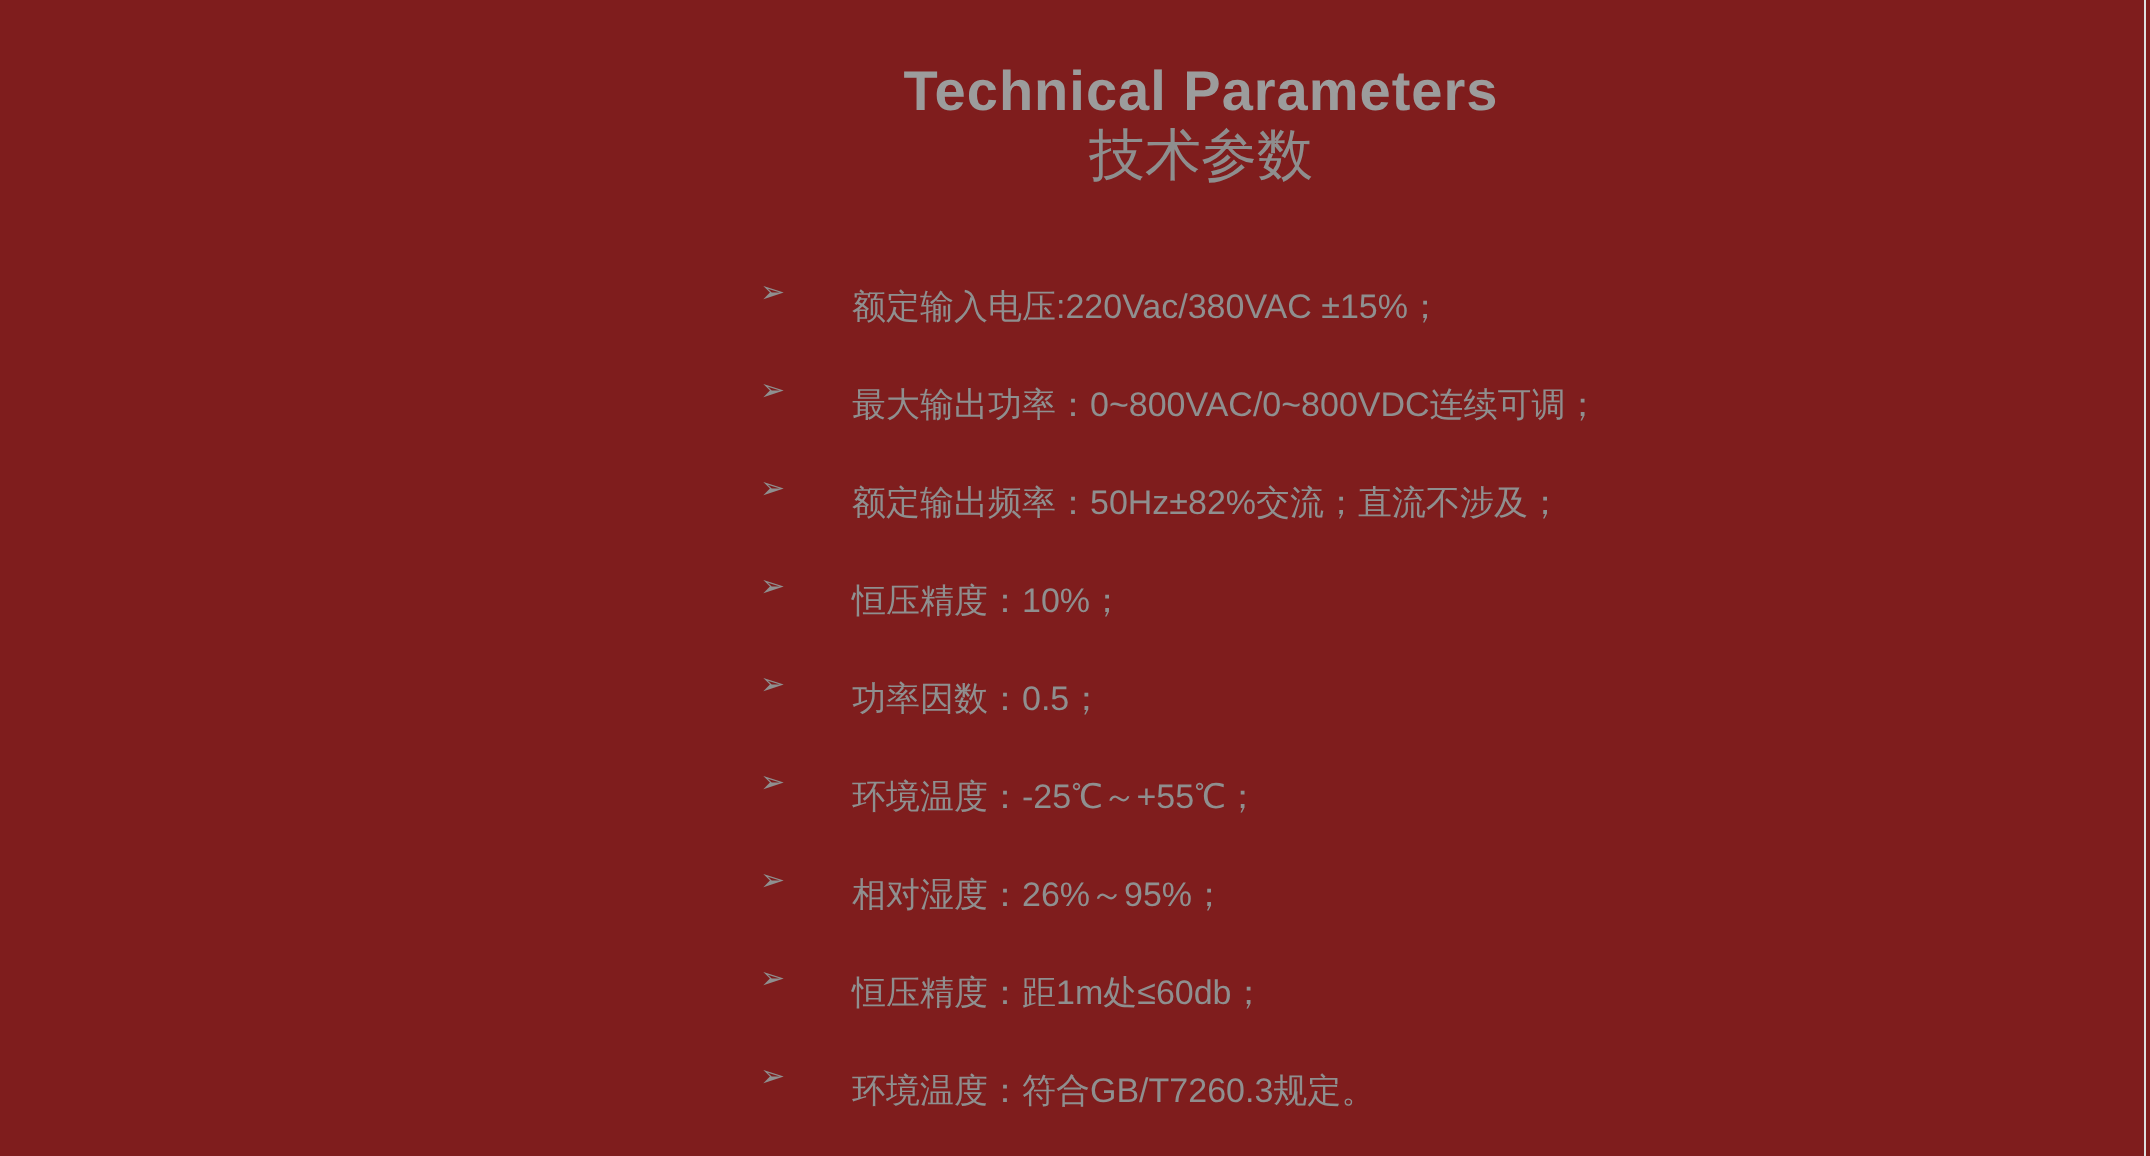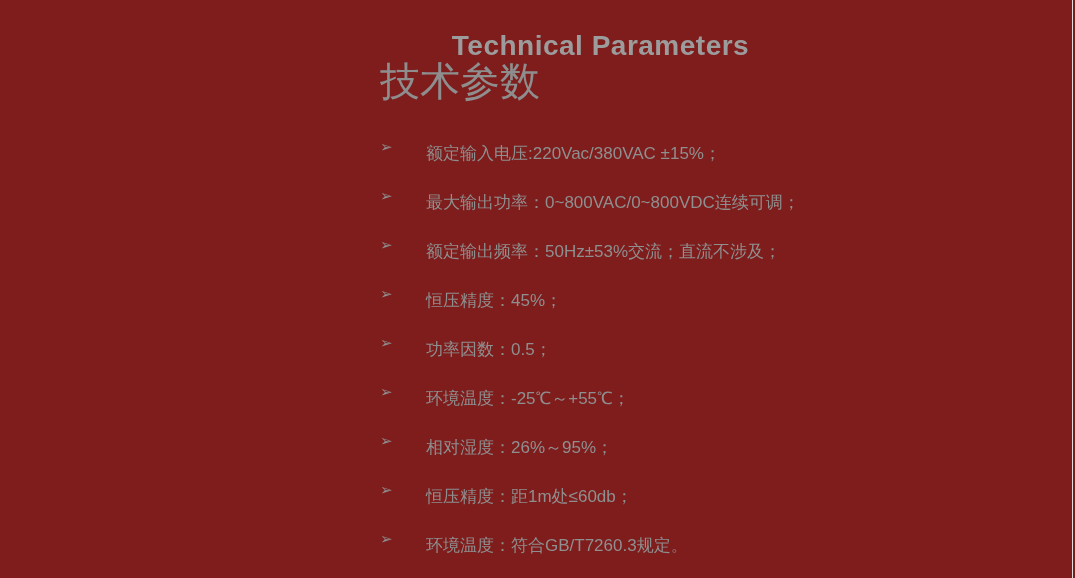--- a/index.html
+++ b/index.html
@@ -25,24 +25,26 @@
   }
   .title-en {
     text-align: center;
     font-size: 28px;
     font-weight: bold;
     line-height: 32px;
     color: #9c9c9c;
     letter-spacing: 0.5px;
   }
   .title-zh {
-    font-size: 40px;
+    text-align: center;
+    font-size: 28px;
     font-weight: normal;
     line-height: 38px;
     color: #8e8e8e;
+    font-family: Liberation Mono, monospace;
   }
   .param-list {
     list-style: none;
     margin: 22px 0 0 0;
     padding: 0;
   }
   .param-item {
     height: 49px;
     display: flex;
     align-items: center;
@@ -85,26 +87,26 @@
     <span class="param-text">额定输入电压:220Vac/380VAC ±15%；</span>
   </li>
 
   <li class="param-item">
     <span class="bullet">➢</span>
     <span class="param-text">最大输出功率：0~800VAC/0~800VDC连续可调；</span>
   </li>
 
   <li class="param-item">
     <span class="bullet">➢</span>
-    <span class="param-text">额定输出频率：50Hz±53%交流；直流不涉及；</span>
+    <span class="param-text">额定输出频率：50Hz±82%交流；直流不涉及；</span>
   </li>
 
   <li class="param-item">
     <span class="bullet">➢</span>
-    <span class="param-text">恒压精度：45%；</span>
+    <span class="param-text">恒压精度：10%；</span>
   </li>
 
   <li class="param-item">
     <span class="bullet">➢</span>
     <span class="param-text">功率因数：0.5；</span>
   </li>
 
   <li class="param-item">
     <span class="bullet">➢</span>
     <span class="param-text">环境温度：-25℃～+55℃；</span>

